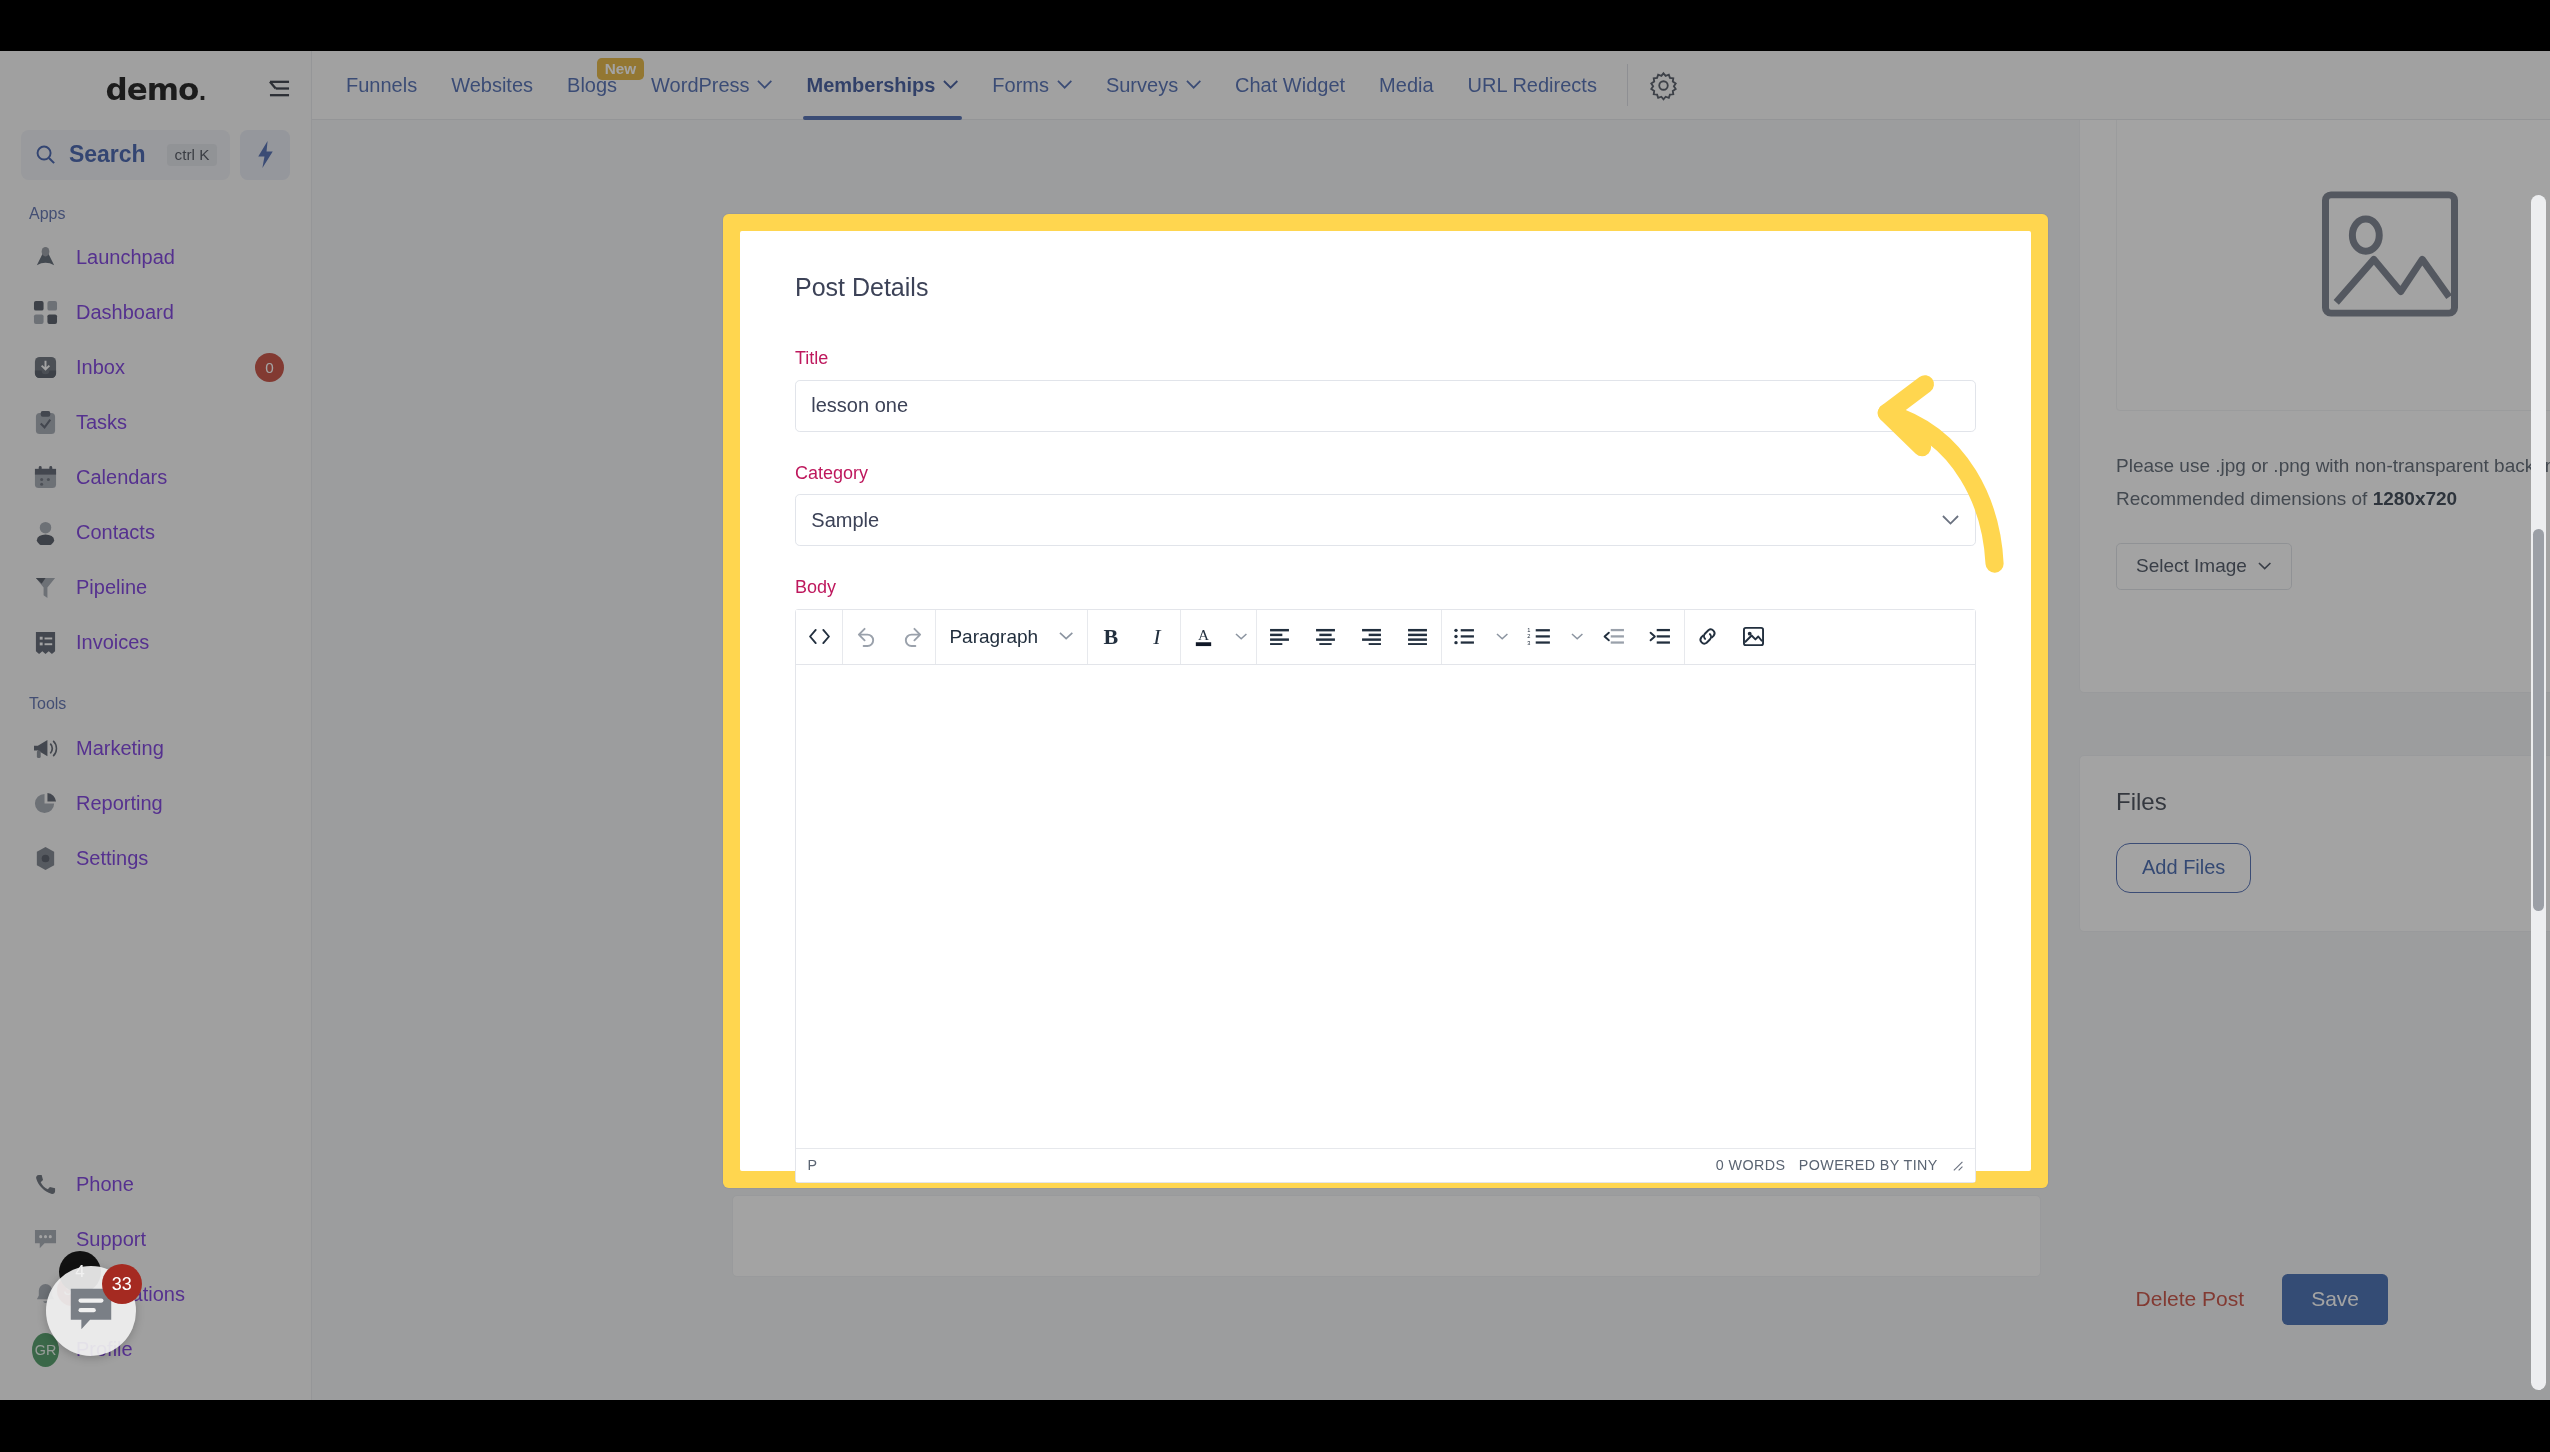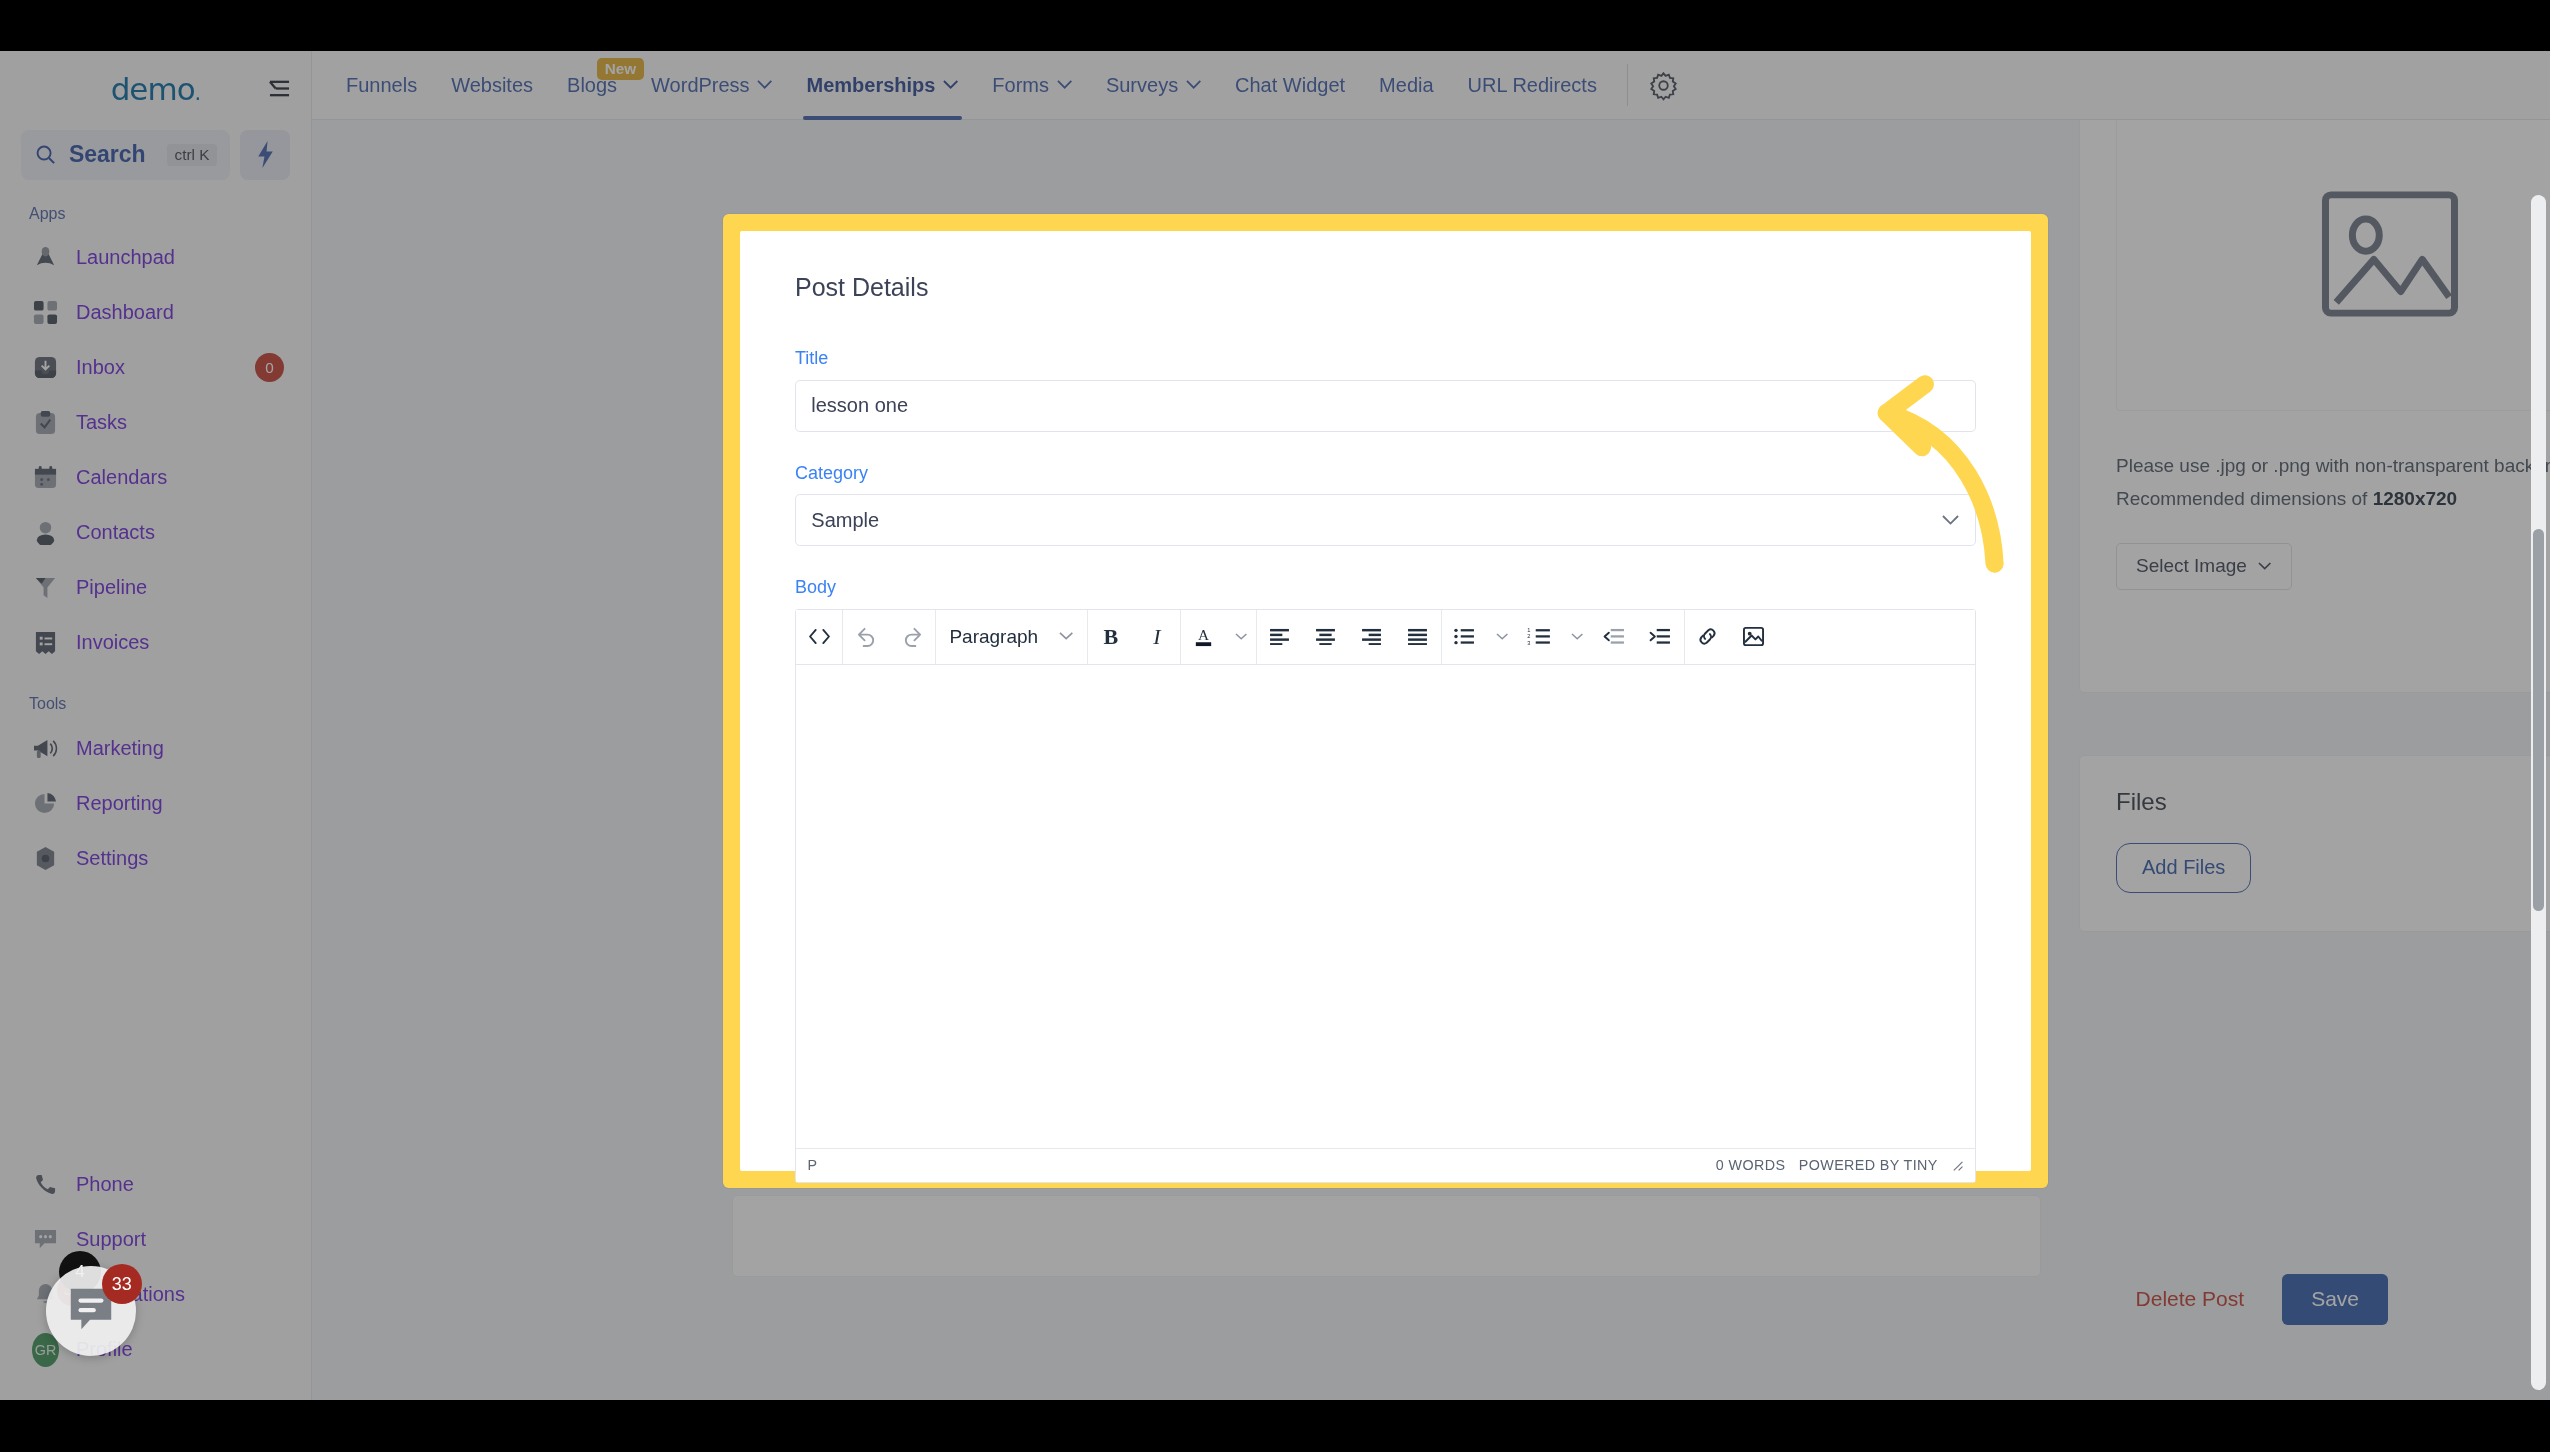--- a/index.html
+++ b/index.html
@@ -23,22 +23,22 @@
 
   
   #sidebar {
     position: absolute; left: 0; top: 0; width: 312px; height: 1349px;
     background: #fafafa; border-right: 1px solid #e5e7eb;
     display: flex; flex-direction: column;
   }
   .sb-top { padding: 0; }
   .logo-row { height: 75px; display: flex; align-items: center; justify-content: center; position: relative; }
   .logo {
-    font-size: 31px; letter-spacing: -1px; color: #0369a1;
-    font-family: "DejaVu Sans", sans-serif; font-weight: 400;
+    font-size: 31px; letter-spacing: -1px; color: #000000;
+    font-family: "DejaVu Sans", sans-serif; font-weight: 700;
   }
   .logo-dot { font-size: 21px; }
   .collapse-btn {
     position: absolute; right: 15.3px; top: 50%; transform: translateY(-50%);
     width: 32px; height: 32px; display: flex; align-items: center; justify-content: center;
     cursor: pointer;
   }
 
   .search-row { display: flex; gap: 9.6px; padding: 3.8px 21px 0 21px; align-items: center; }
   .search-box {
@@ -136,21 +136,21 @@
     position: absolute; left: 411px; top: 94px; width: 1325px; height: 974px;
     background: #ffd64f; border-radius: 5.7px; padding: 17px;
     z-index: 60;
     box-shadow: 0 0 0 1px rgba(0,0,0,0.03);
   }
   #post-card {
     width: 100%; height: 100%; background: #fff; border-radius: 1.9px;
     padding: 42px 55px 0 55px;
   }
   .card-title { font-size: 25px; color: #3c4257; margin-bottom: 46px; }
-  .field-label { font-size: 18px; color: #3b82f6; margin-bottom: 10.5px; }
+  .field-label { font-size: 18px; color: #be185d; margin-bottom: 10.5px; }
   .text-input {
     width: 100%; height: 52px; border: 1px solid #e1e4ea; border-radius: 4.8px;
     padding: 0 15.3px; font-size: 20px; color: #3c4257;
     font-family: "Liberation Sans", sans-serif; background: #fff; outline: none;
   }
   .field-block { margin-bottom: 31px; }
   .select-wrap { position: relative; }
   .select-chev {
     position: absolute; right: 17px; top: 50%; transform: translateY(-50%);
     pointer-events: none;

